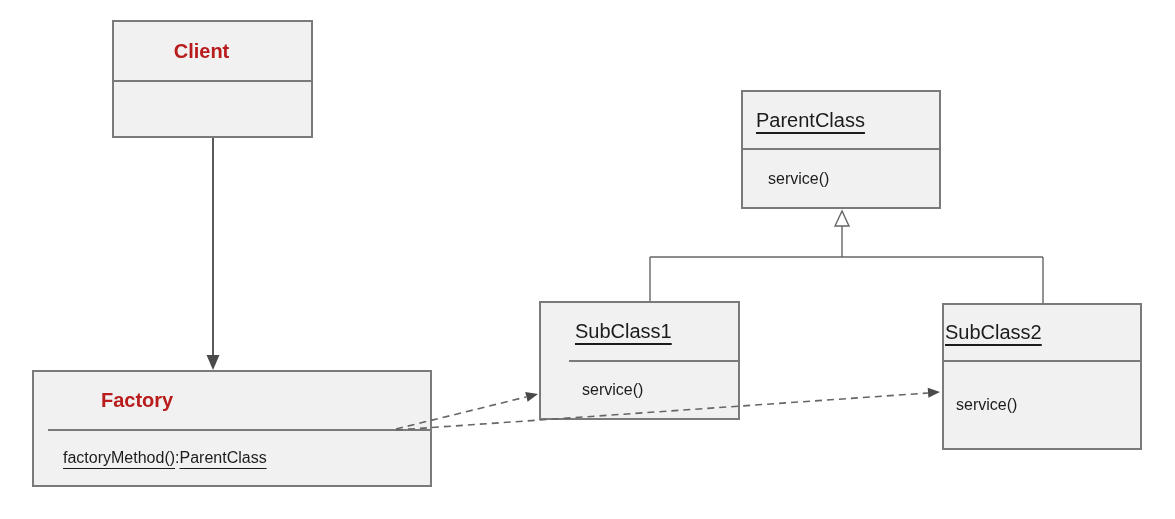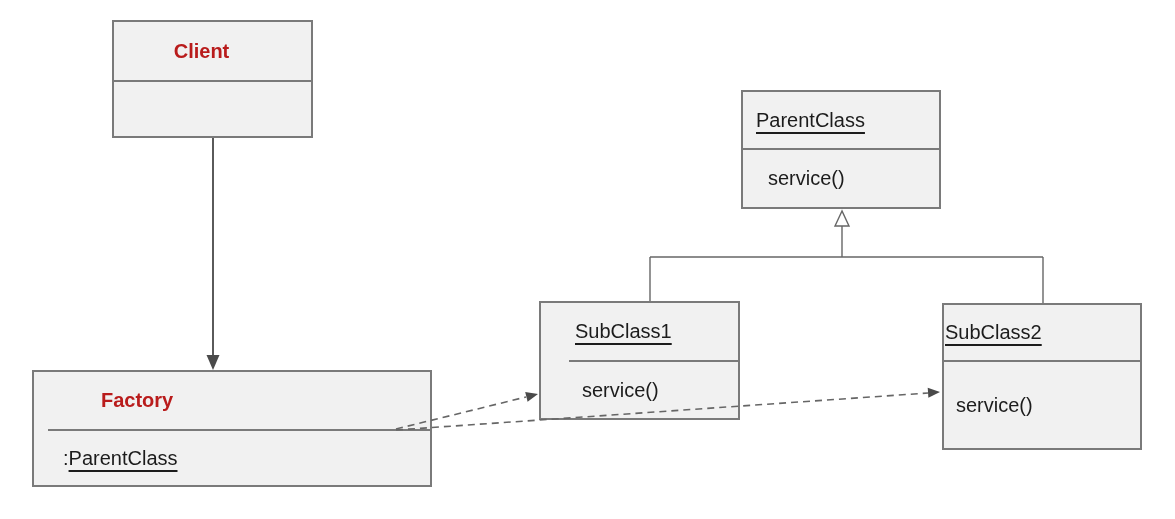--- a/index.html
+++ b/index.html
@@ -29,21 +29,21 @@
     display: flex;
     align-items: center;
     font-size: 20px;
     color: #1c1c1c;
     white-space: nowrap;
   }
   .uml-body {
     flex: 1;
     display: flex;
     align-items: center;
-    font-size: 20px;
+    font-size: 16px;
     color: #1c1c1c;
     white-space: nowrap;
   }
   .bold { font-weight: bold; color: #b91c1c; }
   .misspelled {
     text-decoration-line: underline;
     text-decoration-style: wavy;
     text-decoration-color: #e57d7d;
     text-decoration-thickness: 1px;
     text-underline-offset: 5px;
@@ -100,20 +100,21 @@
   <div class="uml-box" id="box-sub2">
     <div class="uml-title">
         <span class="misspelled">SubClass2</span>
       </div>
     <div class="uml-body">service()</div>
   </div>
 
   <div class="uml-box" id="box-factory">
     <div class="uml-title bold">Factory</div>
     <div class="uml-body">
+        <span class="misspelled">factoryMethod()</span>
         <span> : </span>
         <span class="misspelled">ParentClass</span>
       </div>
   </div>
 
   <svg id="connector-layer" viewBox="0 0 1175 519" xmlns="http://www.w3.org/2000/svg">
 
     <line x1="213" y1="138" x2="213" y2="356" stroke-width="2" stroke="#5a5a5a"></line>
     <polygon points="213,370 206.5,355 219.5,355" fill="#4a4a4a"></polygon>
 

